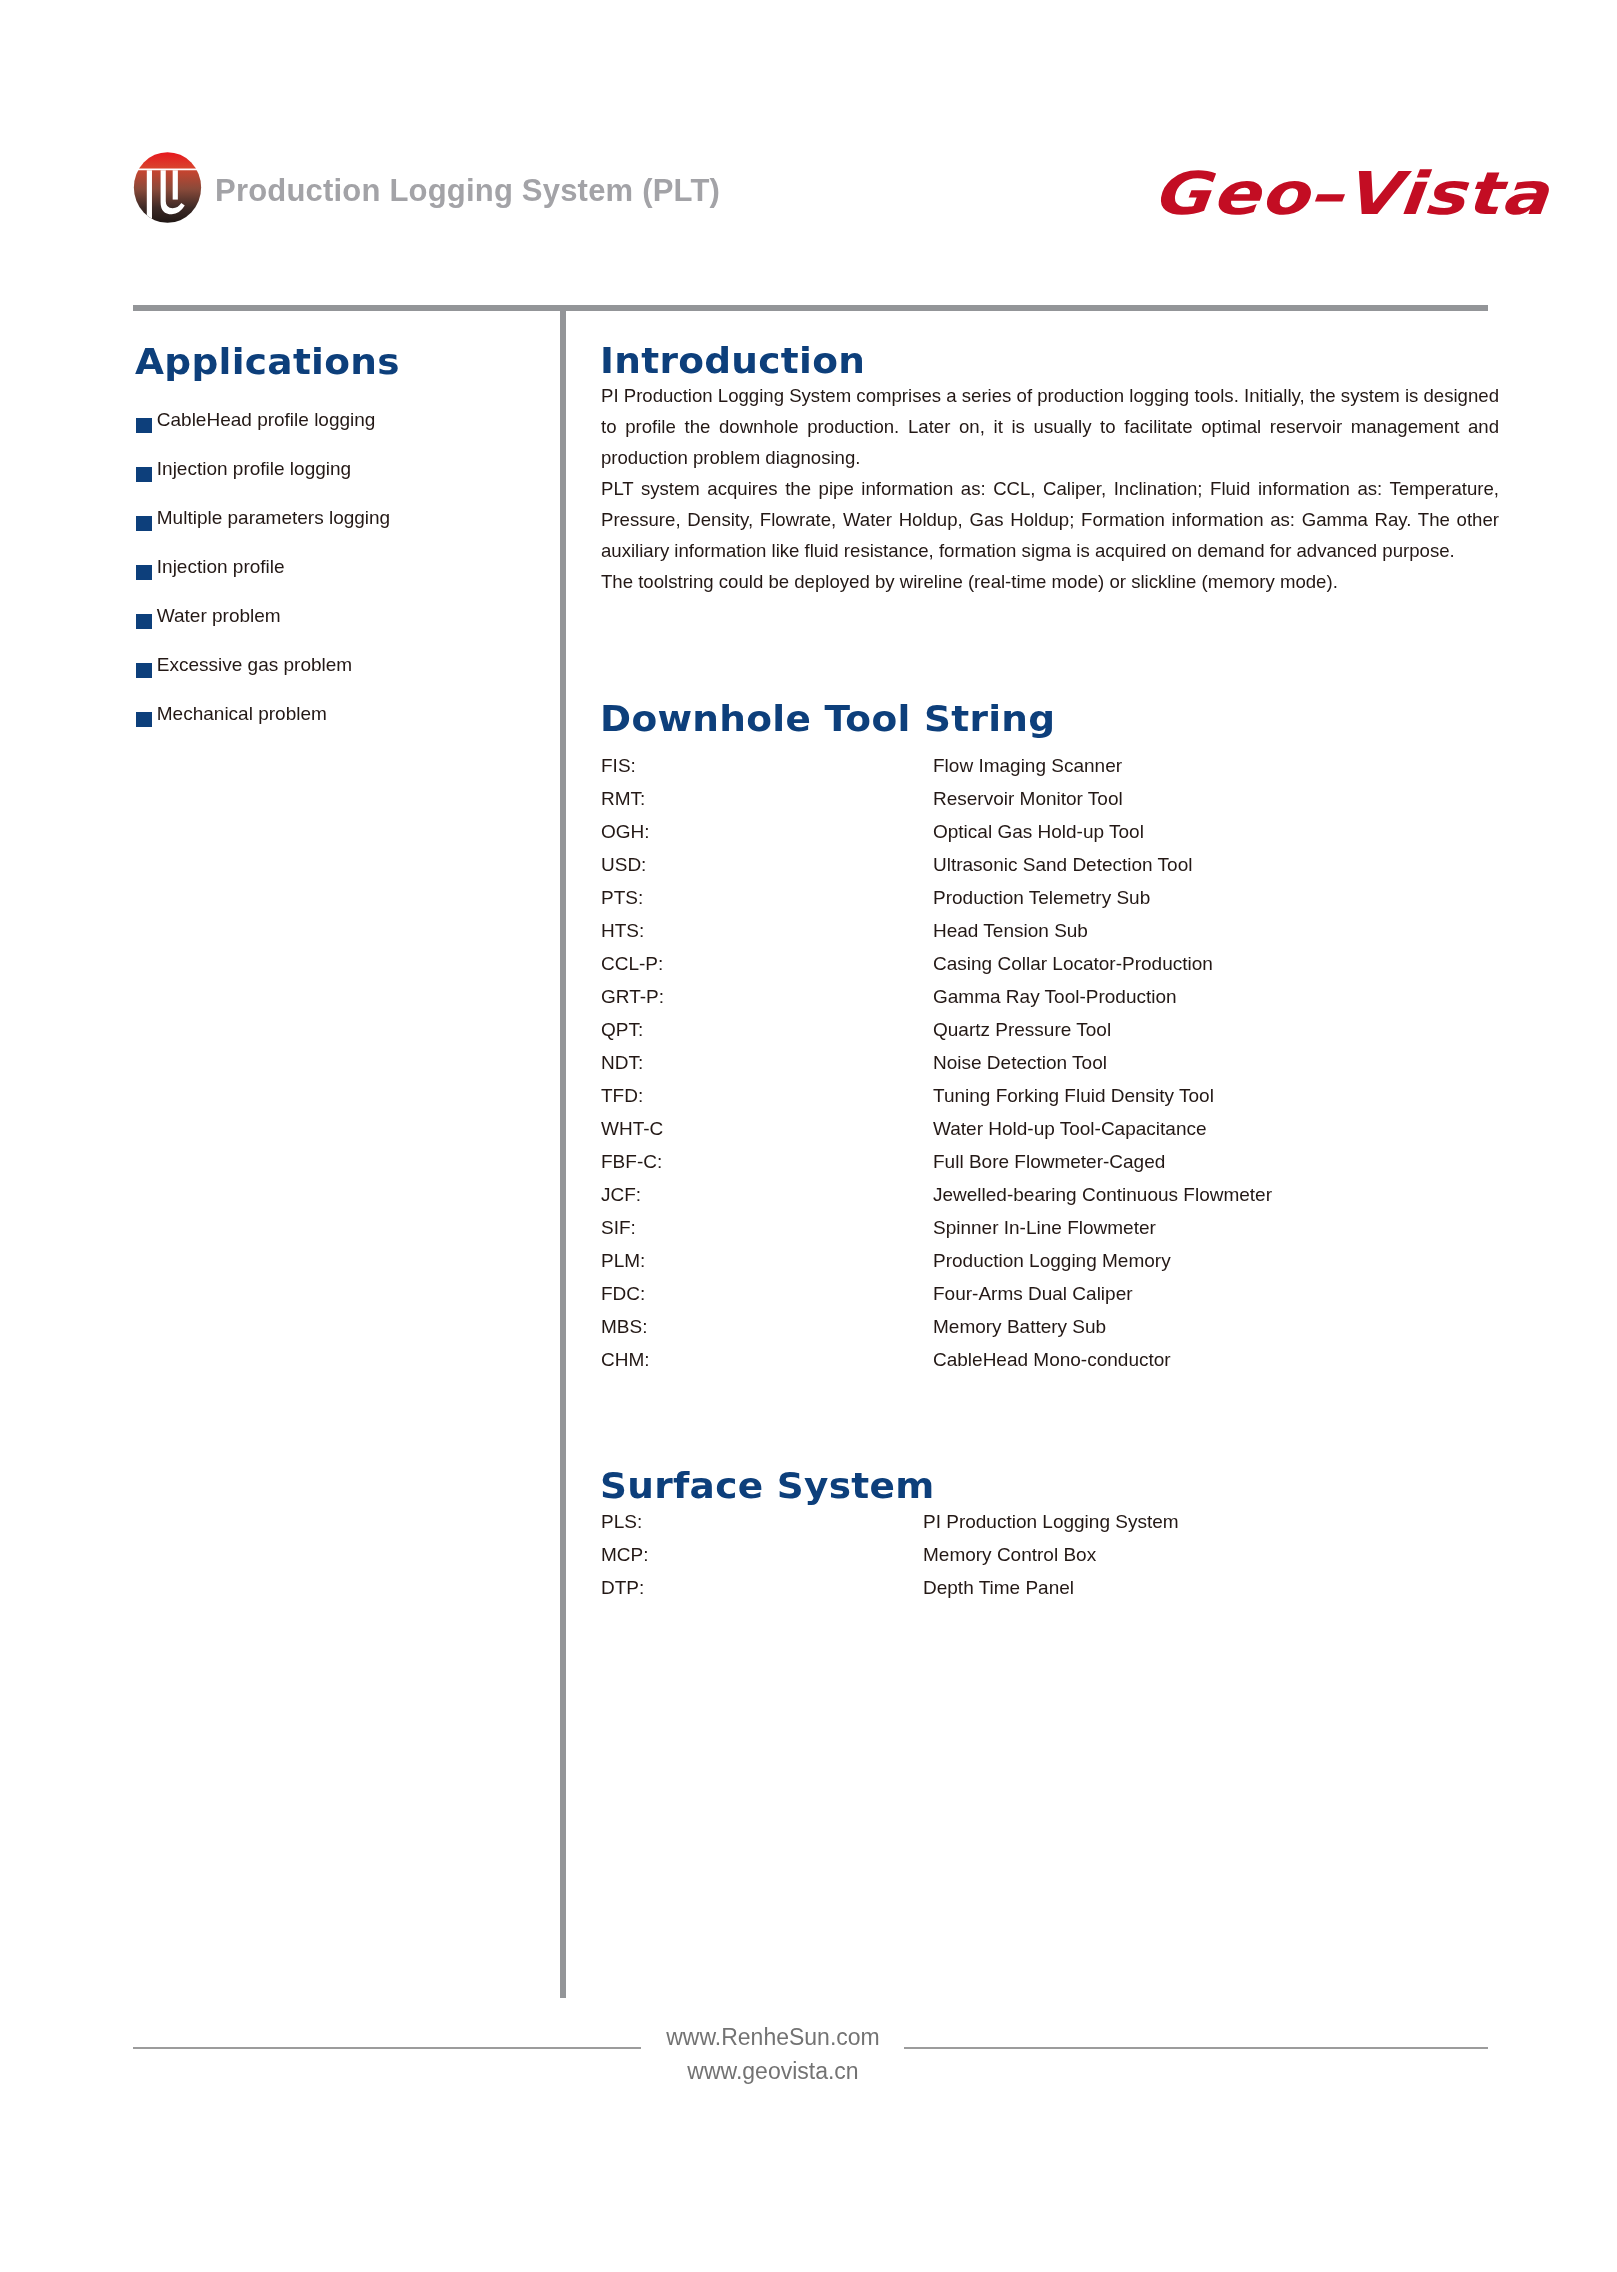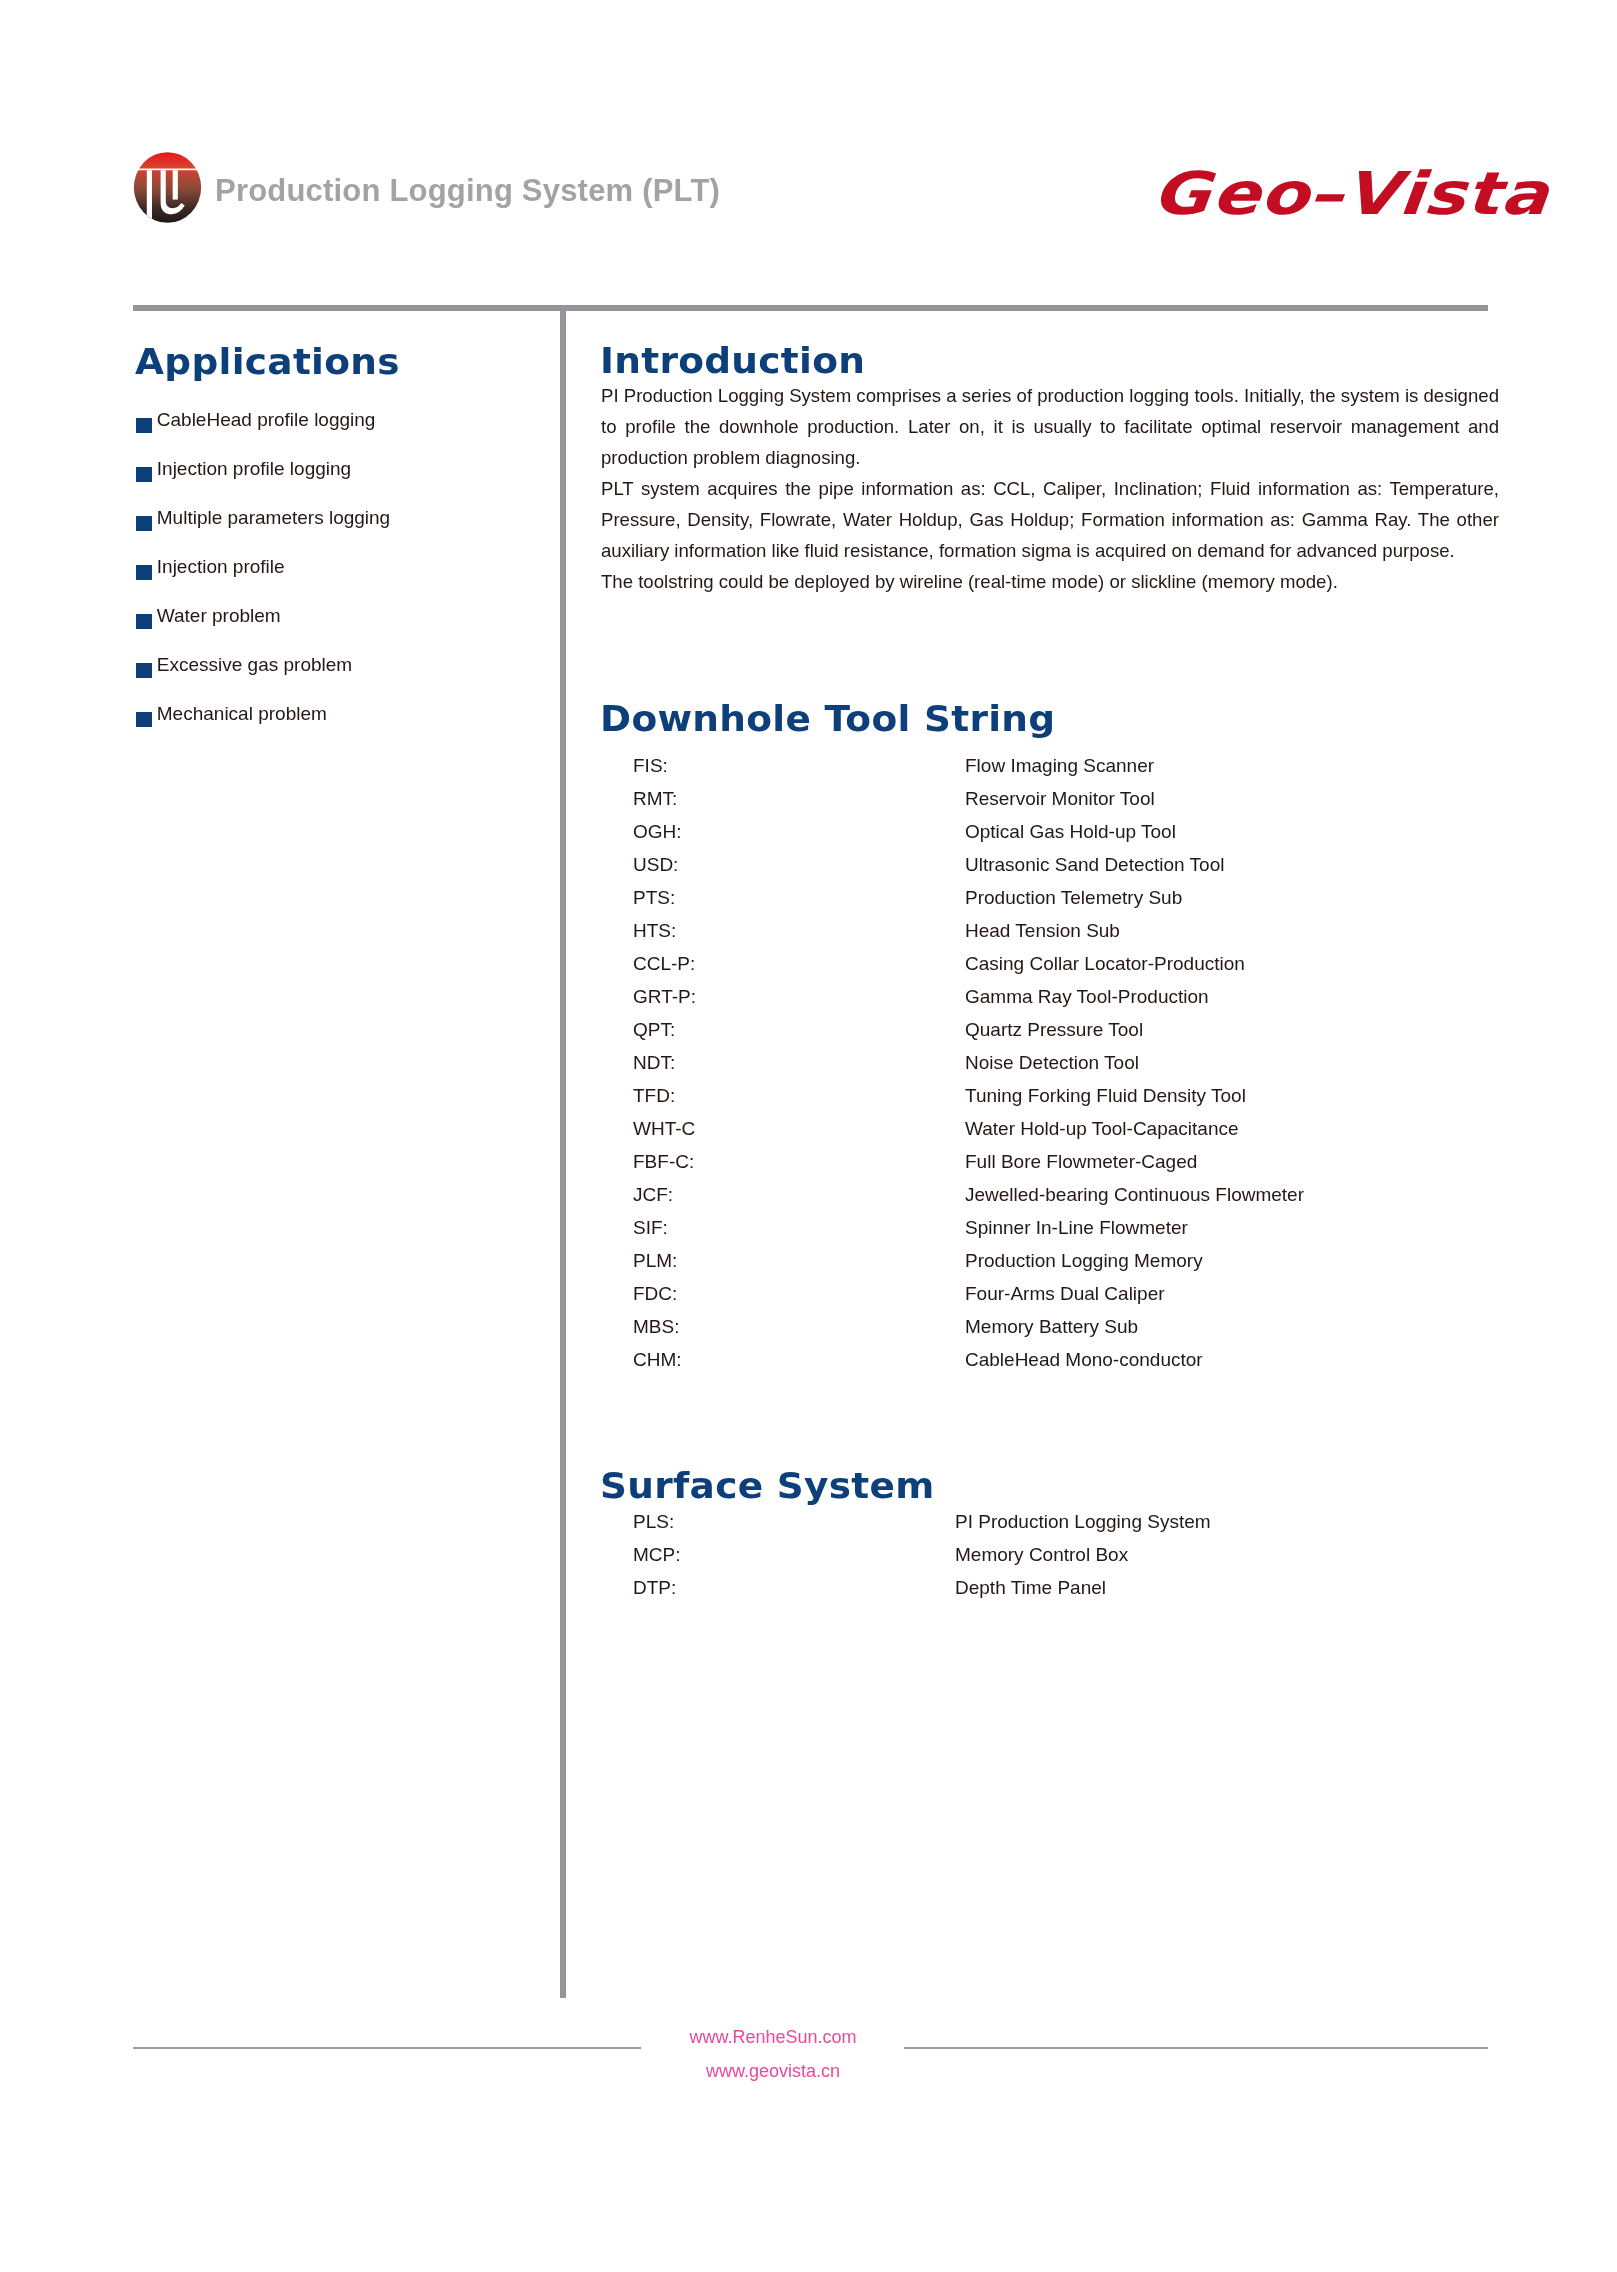--- a/index.html
+++ b/index.html
@@ -48,33 +48,33 @@
   
   .intro-body {
     left: 601px; top: 380px; width: 898px;
     font-size: 18.6px; line-height: 31px; color: #231815;
   }
   .intro-body p { margin: 0; text-align: justify; text-align-last: left; }
 
   
   .def-table { margin: 0; padding: 0; }
   .def-row { display: flex; height: 33px; align-items: flex-start; font-size: 19px; line-height: 22.5px; color: #231815; white-space: nowrap; }
-  .def-row .code { flex: 0 0 auto; margin-left: 32px; }
+  .def-row .code { flex: 0 0 auto; }
   .tools-table { left: 601px; top: 755px; }
   .tools-table .code { width: 332px; }
   .surface-table { left: 601px; top: 1511px; }
   .surface-table .code { width: 322px; }
   .surface-table .def-row { height: 33px; }
 
   
   .footer-rule-left { left: 133px; top: 2047px; width: 508px; height: 1.7px; background: #9c9c9c; }
   .footer-rule-right { left: 904px; top: 2047px; width: 584px; height: 1.7px; background: #9c9c9c; }
   .footer-links {
     left: 642px; top: 2020px; width: 262px; text-align: center;
-    font-size: 18px; line-height: 34px; color: #ec4899;
+    font-size: 23px; line-height: 34px; color: #737373;
   }
   .footer-links div { white-space: nowrap; }
 </style>
 </head>
 <body>
 
 <div class="abs logo-mark">
   <svg width="69" height="73" viewBox="0 0 80 84">
     <defs>
       <linearGradient id="emblemGrad" x1="0" y1="0" x2="0" y2="1">

